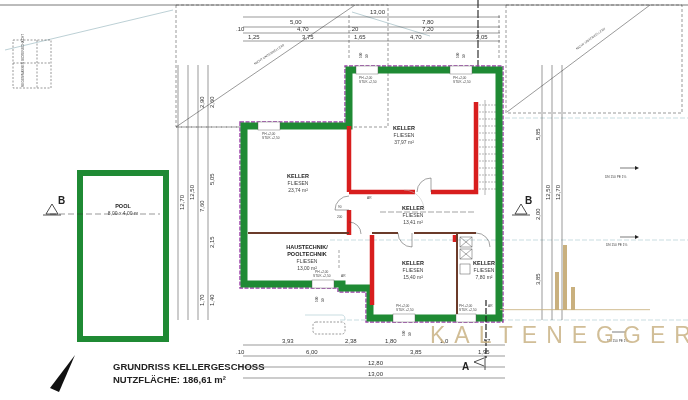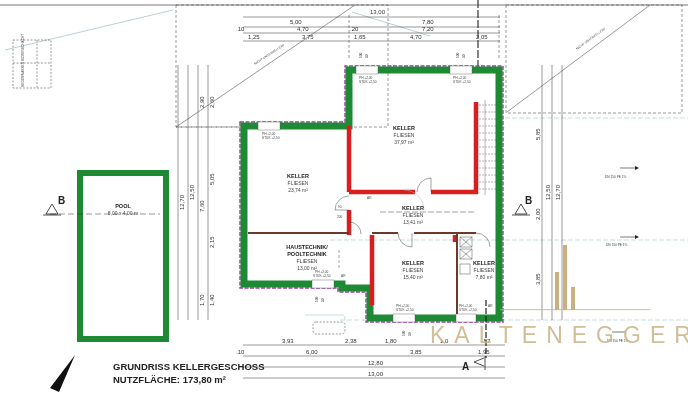--- a/index.html
+++ b/index.html
@@ -283,14 +283,14 @@
     <rect x="500" y="309" width="150" height="1.2" opacity="0.7"></rect>
   </g>
 
   <path d="M50 388 L75 355 L59 392 Z" fill="#111"></path>
 </svg>
 
 <div class="logo">KALTENEGGER</div>
 
 <div class="title-block">
   <div>GRUNDRISS KELLERGESCHOSS</div>
-  <div>NUTZFLÄCHE: 173,80 m²</div>
+  <div>NUTZFLÄCHE: 186,61 m²</div>
 </div>
 
 </body></html>

